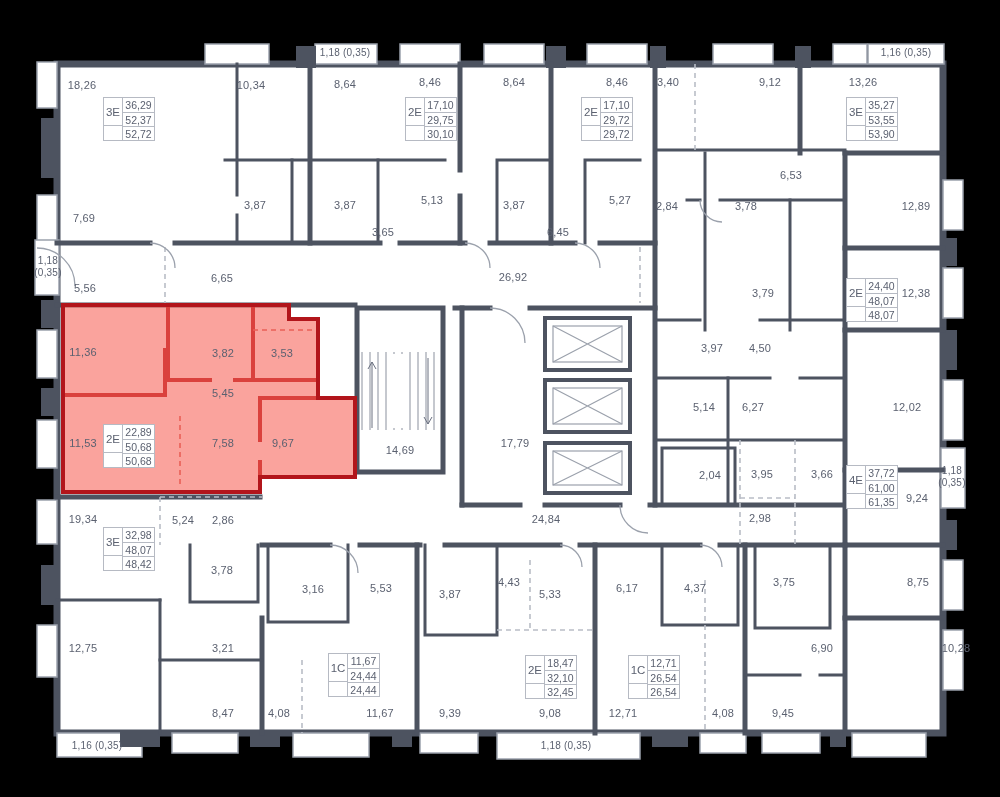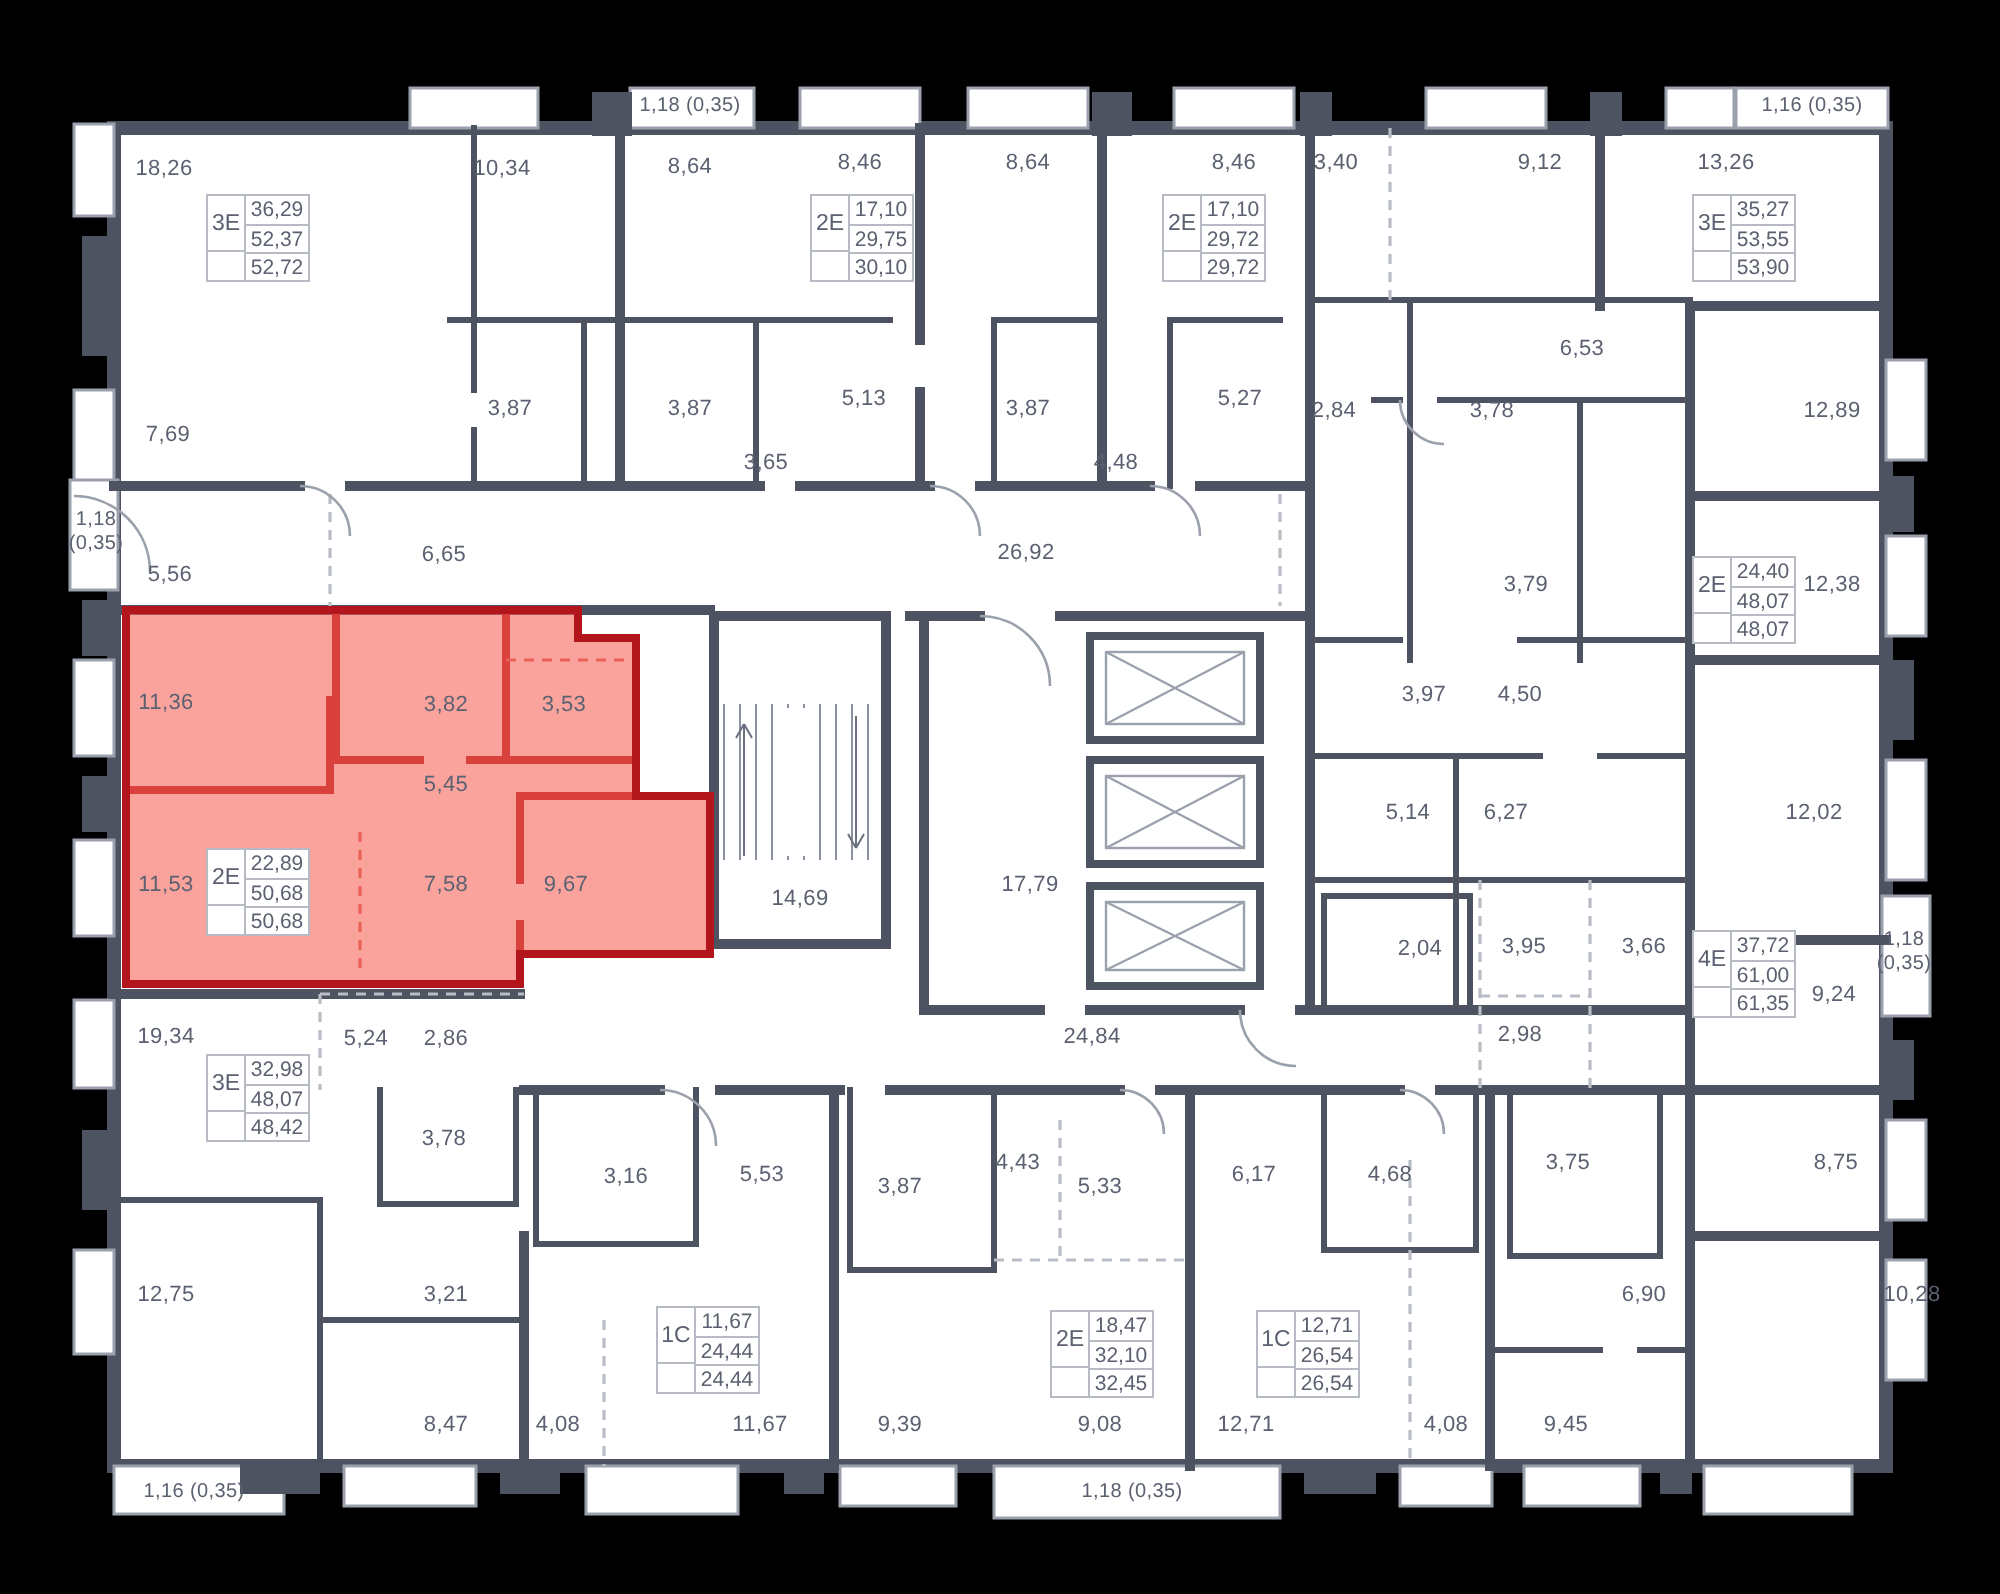--- a/index.html
+++ b/index.html
@@ -209,21 +209,21 @@
   <span class="label" style="left:668px;top:82px">3,40</span>
   <span class="label" style="left:770px;top:82px">9,12</span>
   <span class="label" style="left:863px;top:82px">13,26</span>
   <span class="label" style="left:255px;top:205px">3,87</span>
   <span class="label" style="left:345px;top:205px">3,87</span>
   <span class="label" style="left:432px;top:200px">5,13</span>
   <span class="label" style="left:514px;top:205px">3,87</span>
   <span class="label" style="left:620px;top:200px">5,27</span>
   <span class="label" style="left:667px;top:206px">2,84</span>
   <span class="label" style="left:383px;top:232px">3,65</span>
-  <span class="label" style="left:558px;top:232px">4,48</span>
+  <span class="label" style="left:558px;top:232px">6,45</span>
   <span class="label" style="left:84px;top:218px">7,69</span>
   <span class="label" style="left:222px;top:278px">6,65</span>
   <span class="label" style="left:85px;top:288px">5,56</span>
   <span class="label" style="left:513px;top:277px">26,92</span>
   <span class="label" style="left:791px;top:175px">6,53</span>
   <span class="label" style="left:746px;top:206px">3,78</span>
   <span class="label" style="left:916px;top:206px">12,89</span>
   <span class="label" style="left:763px;top:293px">3,79</span>
   <span class="label" style="left:916px;top:293px">12,38</span>
   <span class="label" style="left:712px;top:348px">3,97</span>
@@ -257,21 +257,21 @@
   <span class="label" style="left:279px;top:713px">4,08</span>
   <span class="label" style="left:381px;top:588px">5,53</span>
   <span class="label" style="left:450px;top:594px">3,87</span>
   <span class="label" style="left:509px;top:582px">4,43</span>
   <span class="label" style="left:550px;top:594px">5,33</span>
   <span class="label" style="left:627px;top:588px">6,17</span>
   <span class="label" style="left:380px;top:713px">11,67</span>
   <span class="label" style="left:450px;top:713px">9,39</span>
   <span class="label" style="left:550px;top:713px">9,08</span>
   <span class="label" style="left:623px;top:713px">12,71</span>
-  <span class="label" style="left:695px;top:588px">4,68</span>
+  <span class="label" style="left:695px;top:588px">4,37</span>
   <span class="label" style="left:784px;top:582px">3,75</span>
   <span class="label" style="left:918px;top:582px">8,75</span>
   <span class="label" style="left:822px;top:648px">6,90</span>
   <span class="label" style="left:956px;top:648px">10,28</span>
   <span class="label" style="left:723px;top:713px">4,08</span>
   <span class="label" style="left:783px;top:713px">9,45</span>
 </div>
 
 <div>
   <span class="label edge-label" style="left:345px;top:53px">1,18 (0,35)</span>

